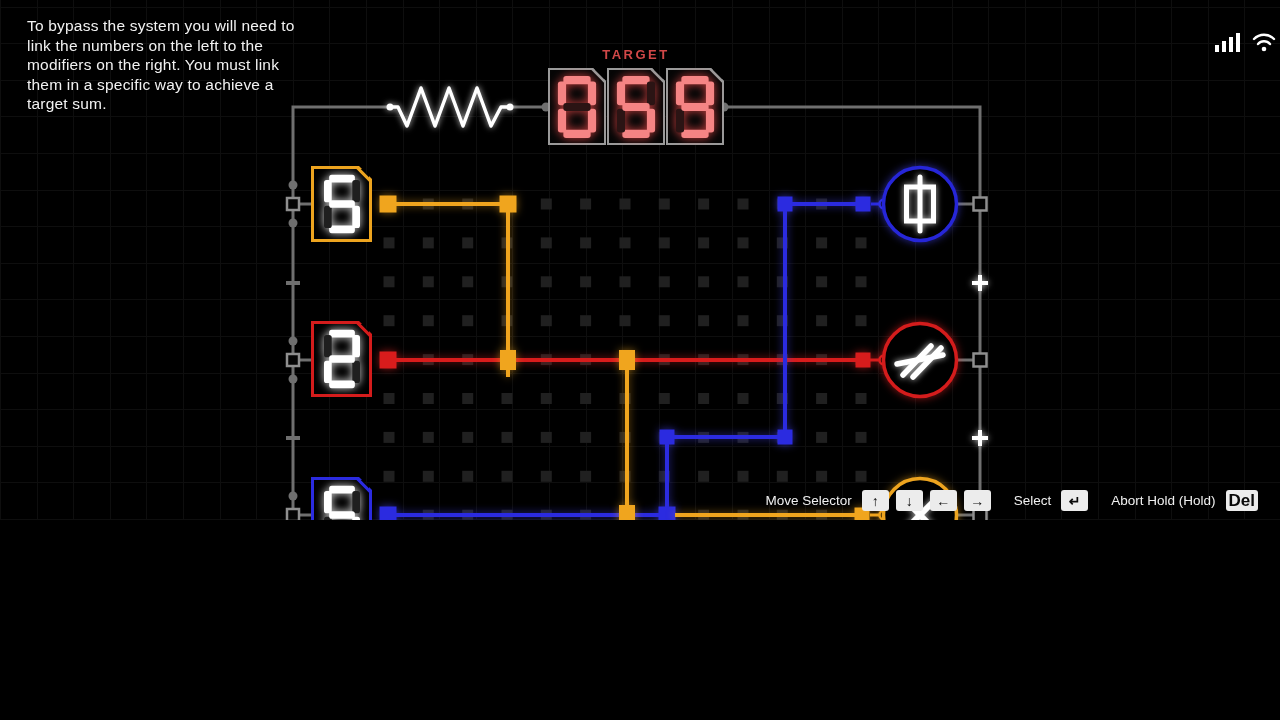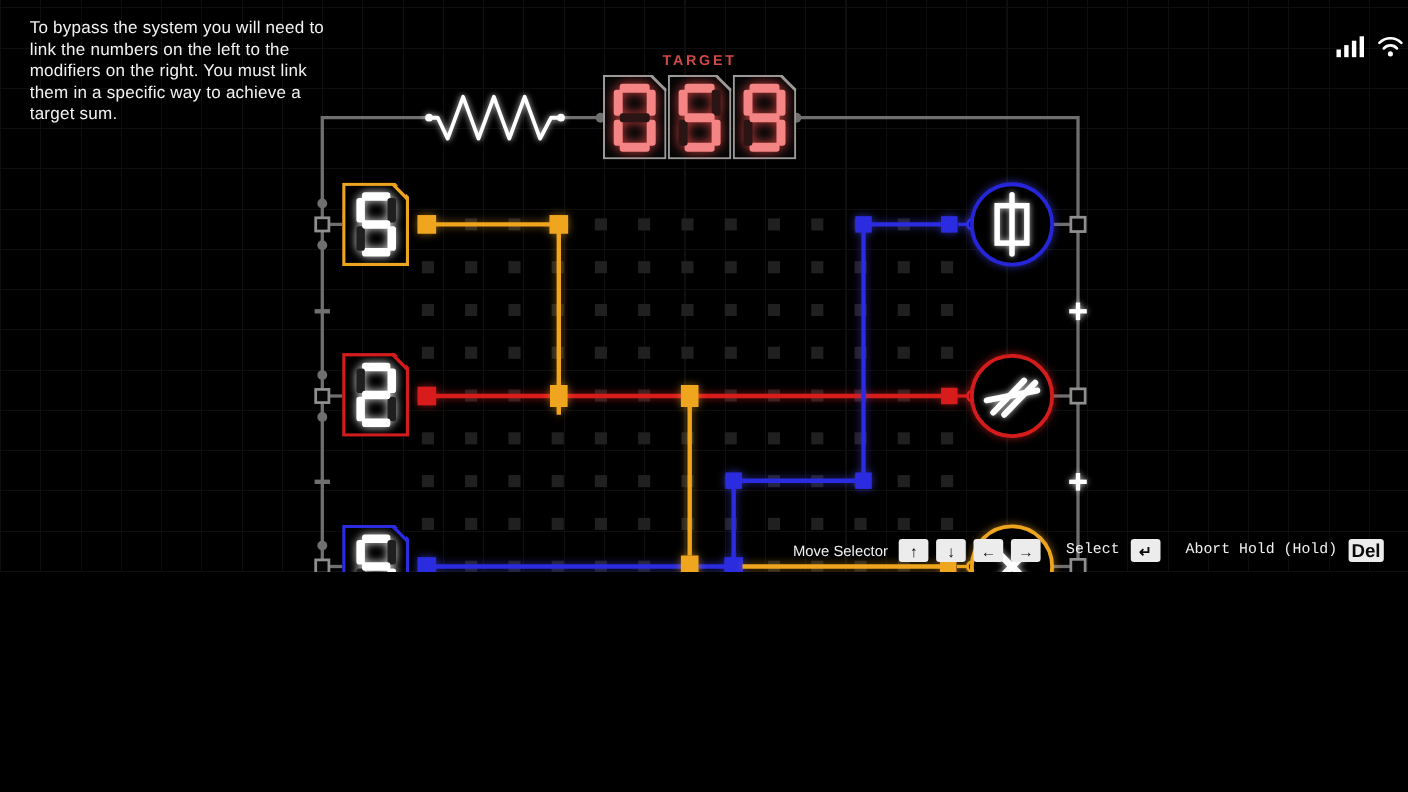--- a/index.html
+++ b/index.html
@@ -42,21 +42,21 @@
   .numbox svg{width:38px;height:60px;}
   .numbox.ob{border:3px solid #eda41f;filter:drop-shadow(0 0 6px rgba(240,165,30,.5));}
   .numbox.rb{border:3px solid #d41c1c;filter:drop-shadow(0 0 6px rgba(255,40,40,.5));}
   .numbox.bb{border:3px solid #2b2be0;filter:drop-shadow(0 0 6px rgba(70,70,255,.55));}
   
   #status{position:absolute;top:32px;right:4px;display:flex;gap:9px;align-items:flex-end;}
   
   #controls{position:absolute;right:22px;bottom:9px;display:flex;align-items:center;gap:7px;
     color:#f0f0f0;font-size:13.5px;}
   .clabel{margin-right:3px;margin-left:45px;}
-  .clabel.gap{margin-left:16px;font-family:Liberation Mono, monospace;}
+  .clabel.gap{margin-left:16px;}
   .key{min-width:21px;height:21px;padding:0 3px;background:#ececec;border-radius:3px;color:#0a0a0a;
     font-weight:bold;font-size:14px;display:flex;align-items:center;justify-content:center;}
   .key.small{font-size:17px;min-width:24px;}
 </style>
 </head>
 <body>
 
 <div id="stage">
 
   <svg id="circuit" width="1280" height="720">

